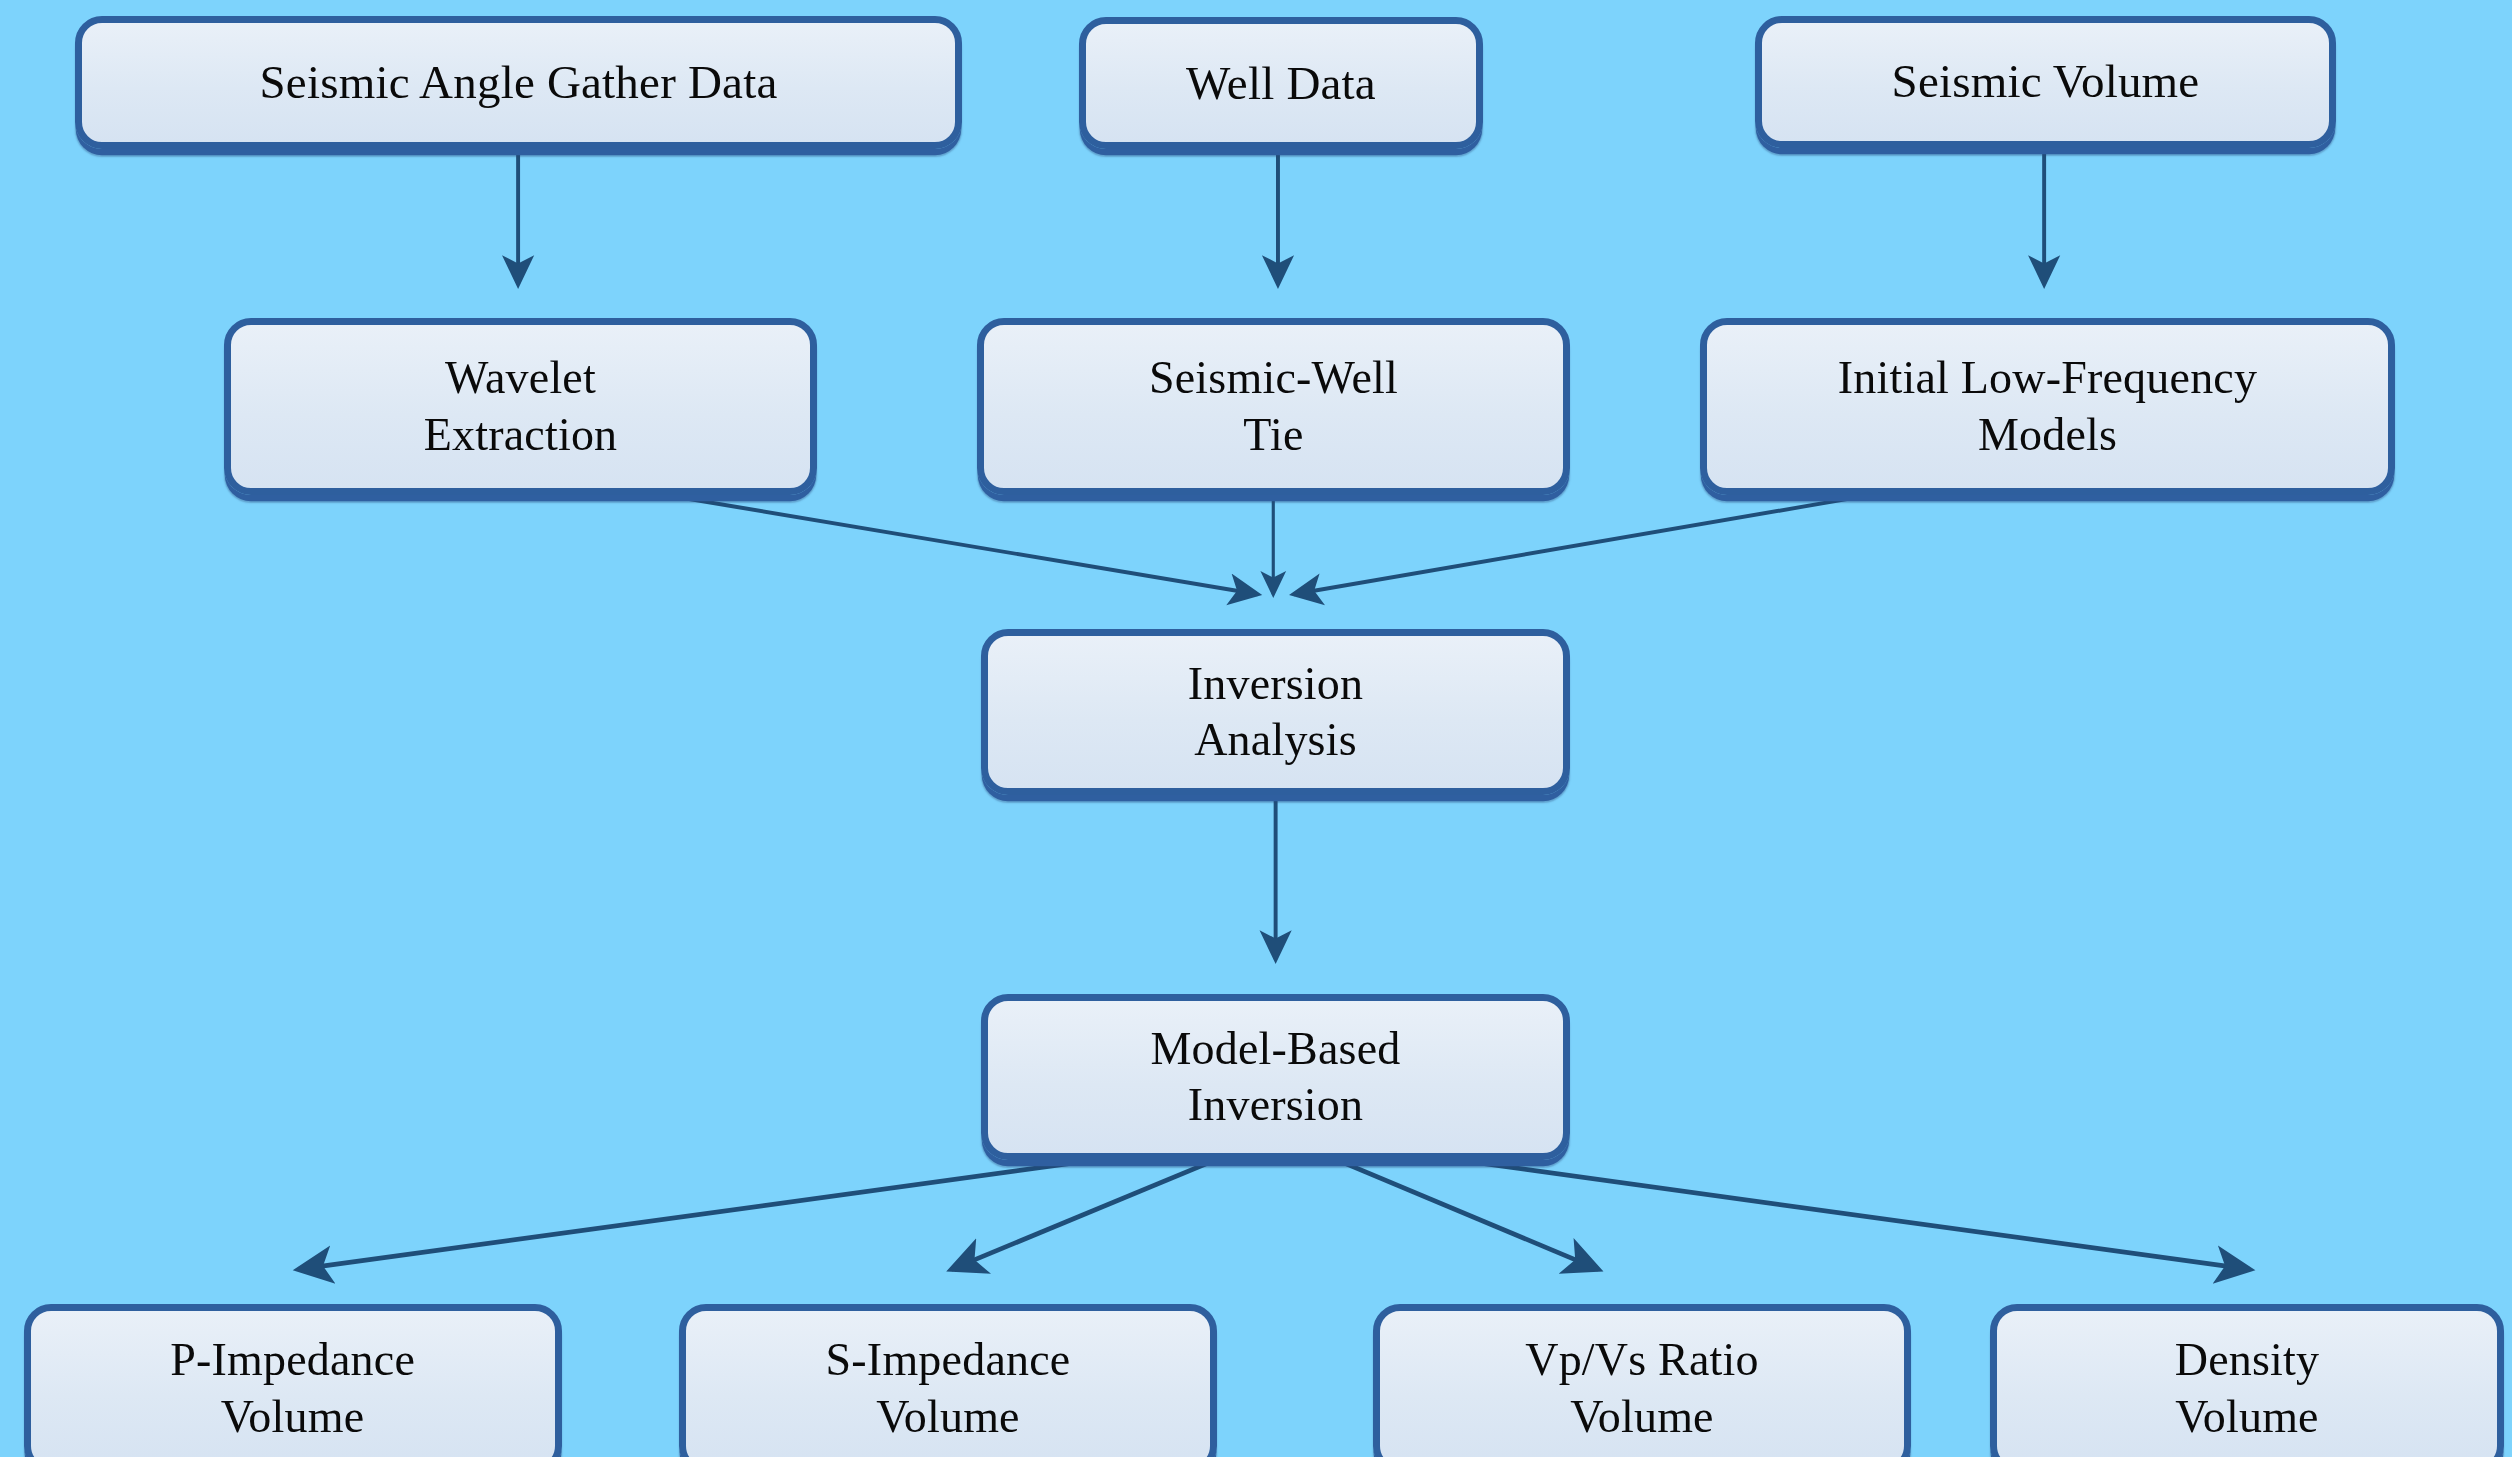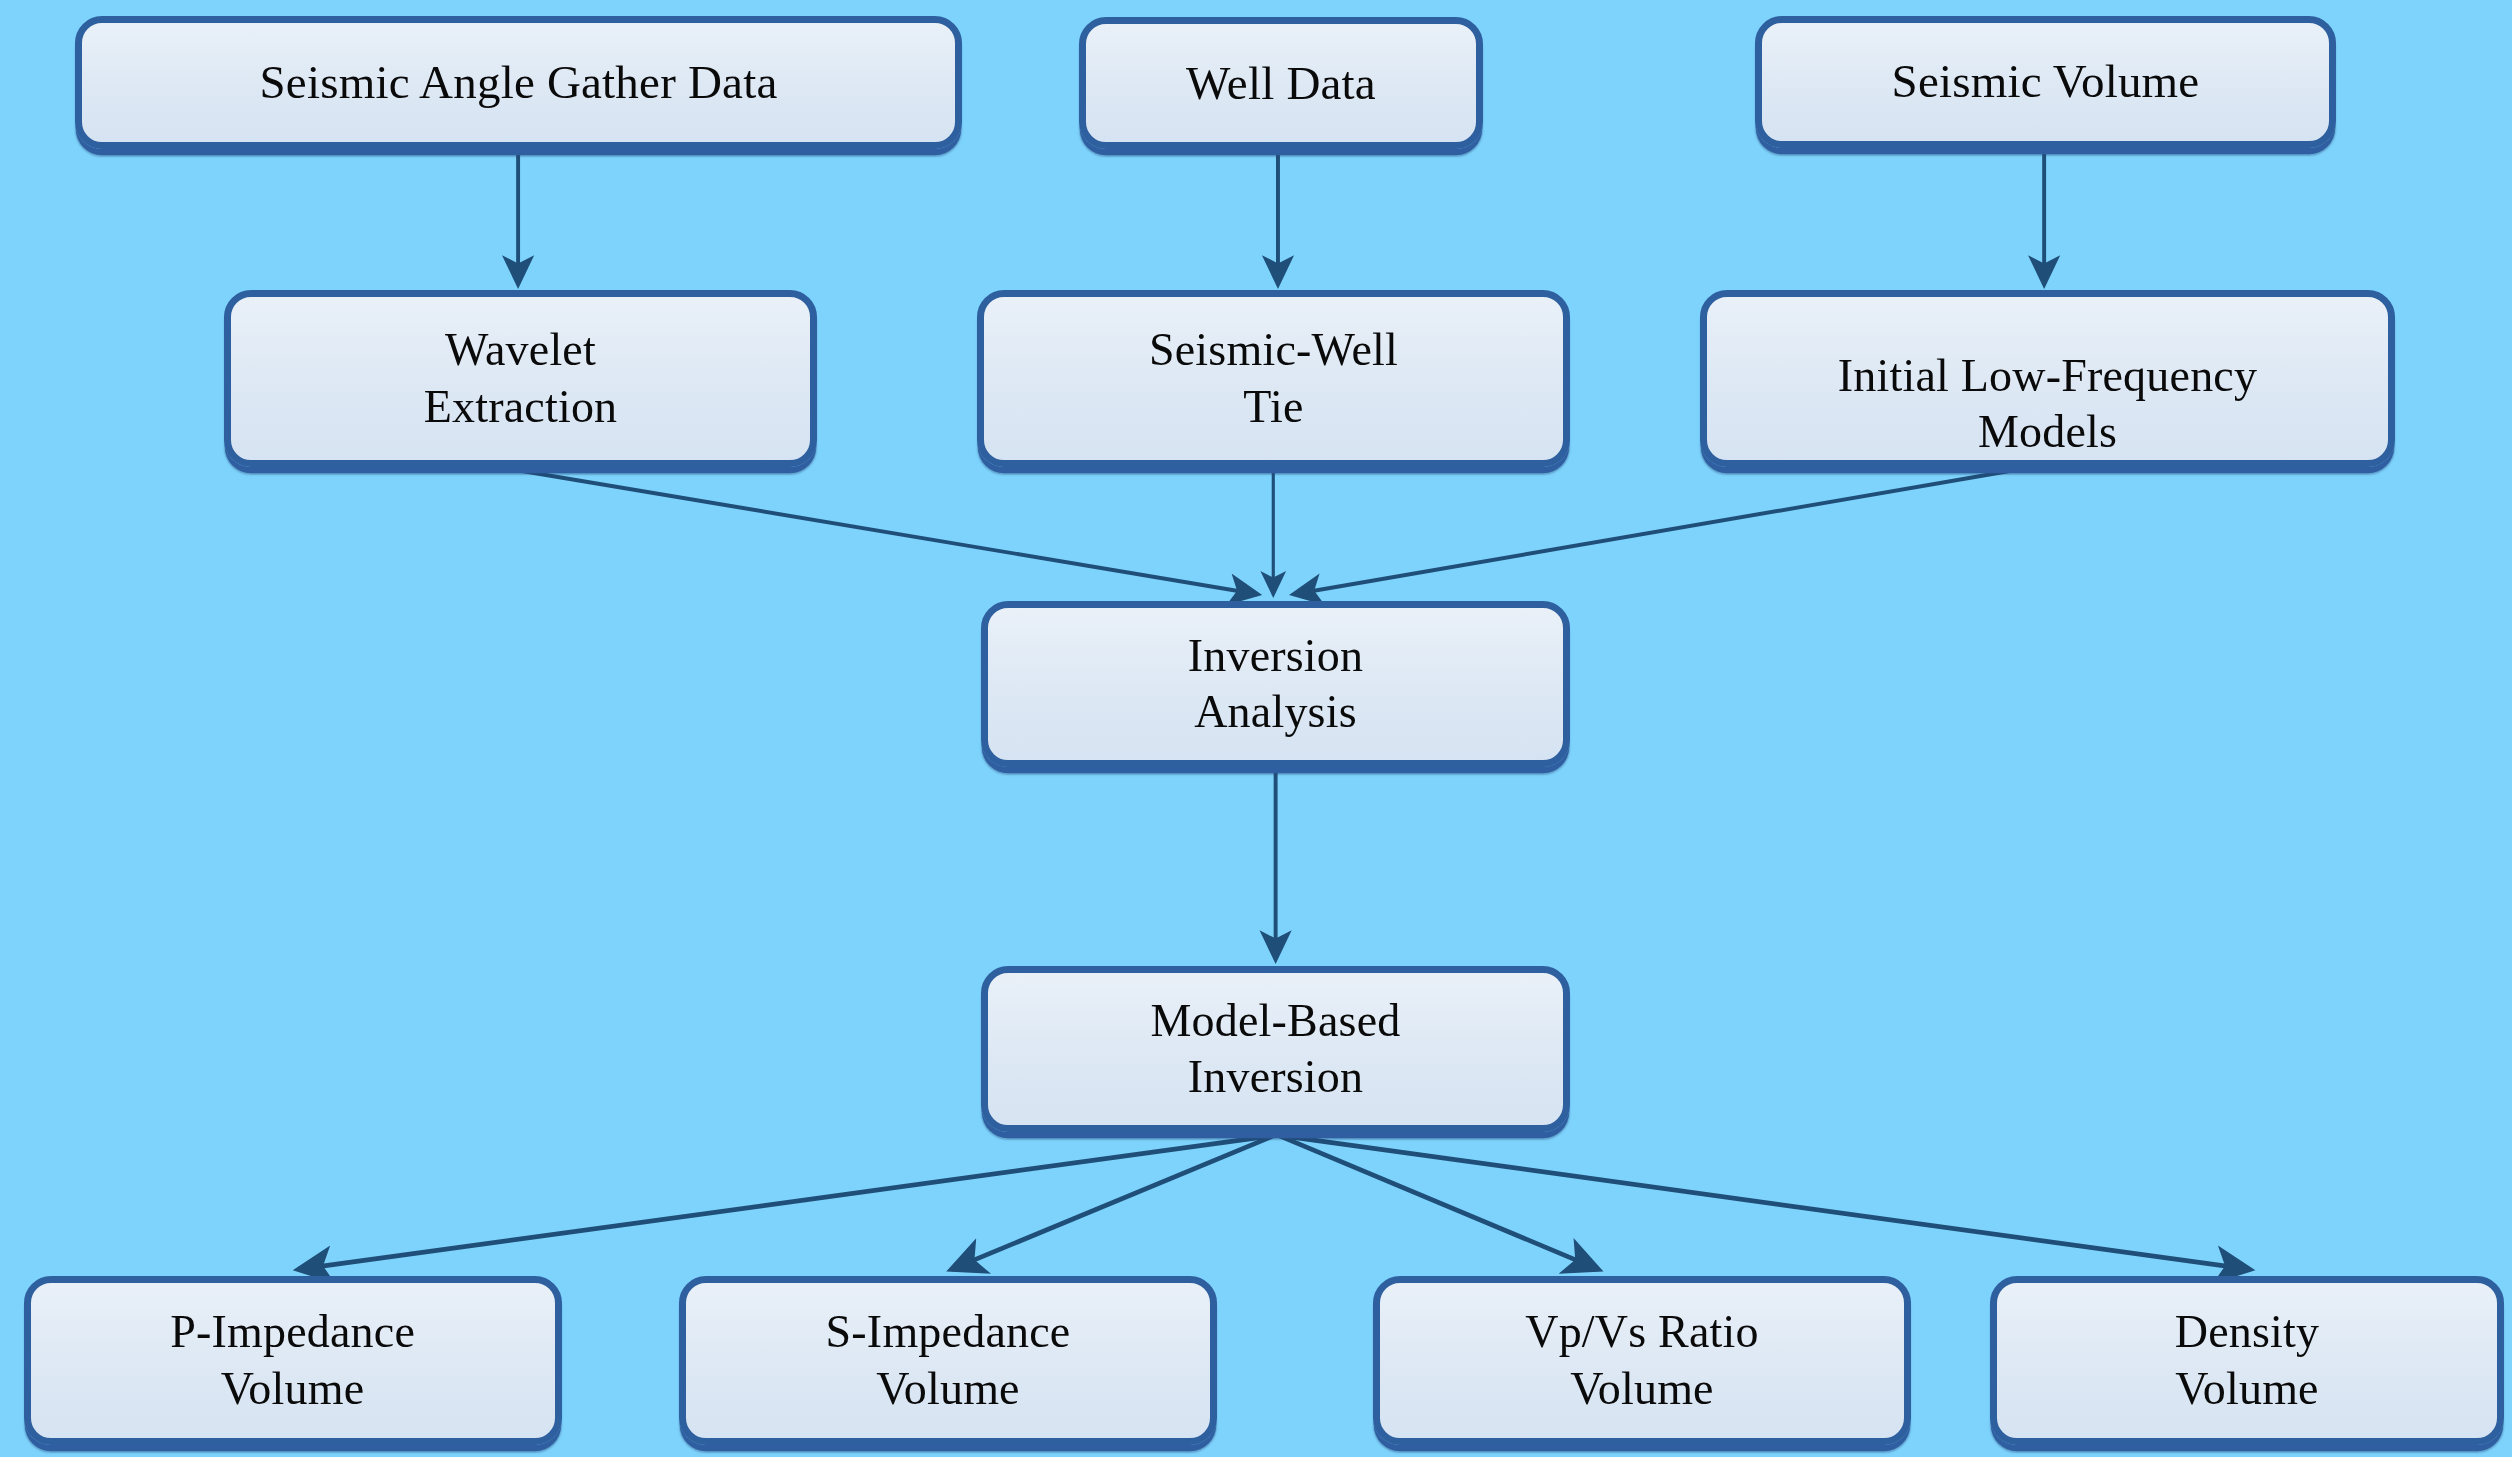--- a/index.html
+++ b/index.html
@@ -39,21 +39,21 @@
     letter-spacing: 0.2px;
     z-index: 2;
   }
   .node .label {
     display: block;
     width: 100%;
     padding: 0 11px;
     white-space: pre-line;
   }
   .t1 { font-size: 47px; }
-  .t2 { font-size: 46px; }
+  .t2 { font-size: 46px; margin-top: 28px; }
 </style>
 </head>
 <body>
 
 <div id="canvas">
   <svg id="edge-layer" viewBox="0 0 3200 1856">
     <defs>
       <marker id="arrowhead" markerWidth="9" markerHeight="9" refX="7.4" refY="4.5" orient="auto" markerUnits="strokeWidth">
         <path d="M0,0.4 L8.6,4.5 L0,8.6 L2.1,4.5 Z" fill="#1f4e79"></path>
       </marker>
@@ -83,21 +83,21 @@
         <span class="label">Seismic Volume</span>
       </div>
       <div class="node t2" style="left: 224px; top: 290px; width: 593px; height: 177px;">
         <span class="label">Wavelet
 Extraction</span>
       </div>
       <div class="node t2" style="left: 977px; top: 290px; width: 593px; height: 177px;">
         <span class="label">Seismic-Well
 Tie</span>
       </div>
-      <div class="node t2" style="left: 1700px; top: 290px; width: 695px; height: 177px; align-items: flex-end;">
+      <div class="node t2" style="left: 1700px; top: 290px; width: 695px; height: 177px;">
         <span class="label">Initial Low-Frequency
 Models</span>
       </div>
       <div class="node t2" style="left: 981px; top: 601px; width: 589px; height: 166px;">
         <span class="label">Inversion
 Analysis</span>
       </div>
       <div class="node t2" style="left: 981px; top: 966px; width: 589px; height: 166px;">
         <span class="label">Model-Based
 Inversion</span>

